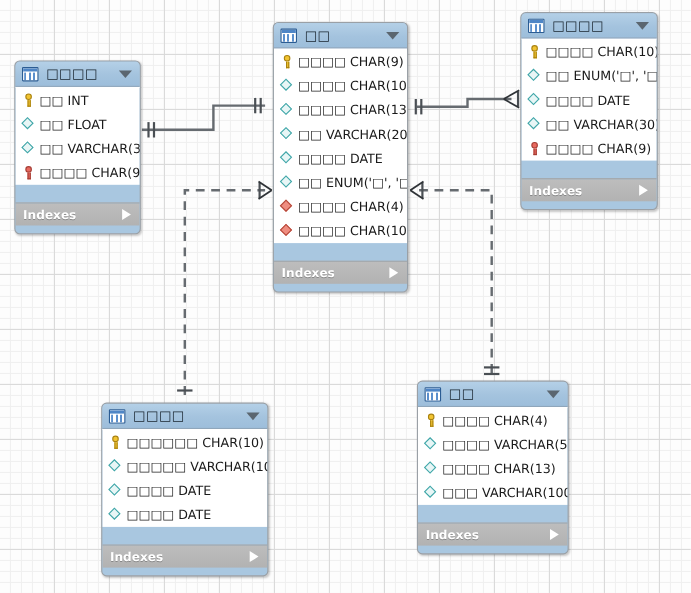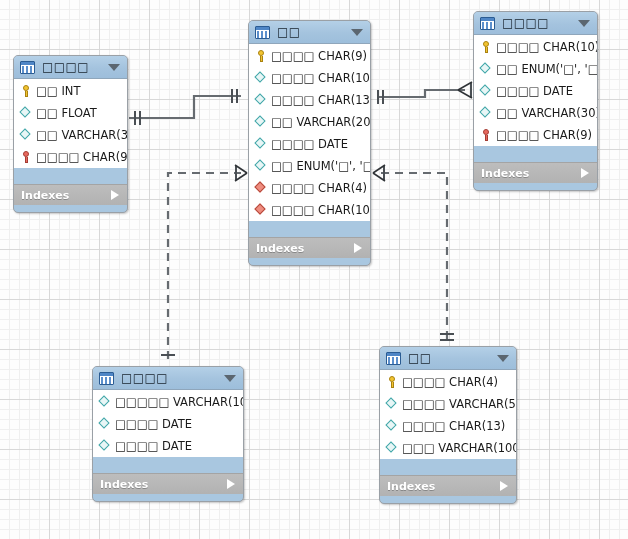--- a/index.html
+++ b/index.html
@@ -396,20 +396,24 @@
         </div>
       </div>
       <div class="table-fig" style="left: 92px; top: 366px; width: 152px;">
         <div class="tbl-header">
           <span class="tbl-icon"></span>
           <span class="tbl-name">□□□□</span>
           <span class="tbl-collapse"></span>
         </div>
         <div class="tbl-body">
           <div class="col-row">
+            <span class="col-icon ic-key-pk"></span>
+            <span class="col-text">□□□□□□ CHAR(10)</span>
+          </div>
+          <div class="col-row">
             <span class="col-icon ic-diamond-col"></span>
             <span class="col-text">□□□□□ VARCHAR(100)</span>
           </div>
           <div class="col-row">
             <span class="col-icon ic-diamond-col"></span>
             <span class="col-text">□□□□ DATE</span>
           </div>
           <div class="col-row">
             <span class="col-icon ic-diamond-col"></span>
             <span class="col-text">□□□□ DATE</span>

